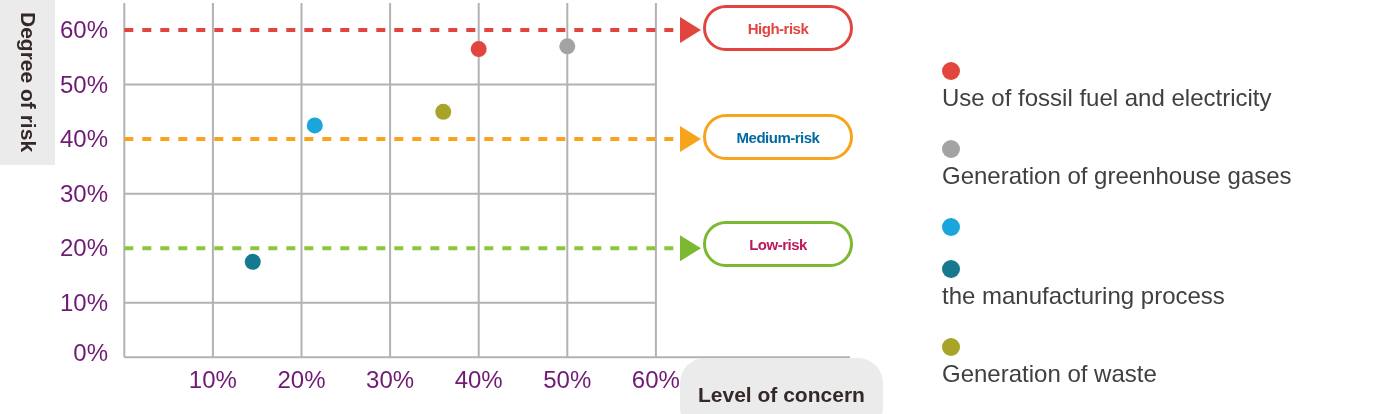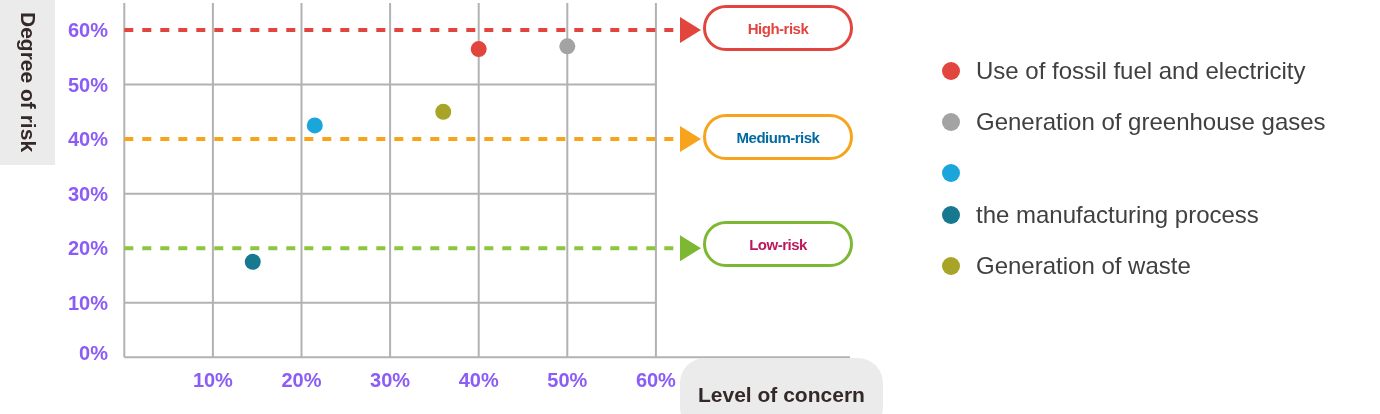--- a/index.html
+++ b/index.html
@@ -12,30 +12,30 @@
     position:absolute;left:0;top:0;width:55px;height:165px;
     background:#ebebeb;display:flex;align-items:center;justify-content:center;
     writing-mode:vertical-rl;text-orientation:mixed;
     font-size:21px;font-weight:700;color:#352828;letter-spacing:0px;
   }
   .axis-title-x{
     position:absolute;left:680px;top:358px;height:50px;border-radius:25px;
     background:#ebebeb;display:flex;align-items:center;justify-content:center;
     padding:12px 18px;font-size:21px;font-weight:700;color:#352828;white-space:nowrap;
   }
-  .tick{position:absolute;font-size:20px;font-weight:700;color:#8b5cf6;}
+  .tick{position:absolute;font-size:24px;font-weight:400;color:#701a75;}
   .x-tick{width:70px;text-align:center;top:368px;line-height:24px;}
   .y-tick{width:60px;text-align:right;line-height:24px;}
   .pill{
     position:absolute;left:703px;width:144px;height:40px;background:#ffffff;
     border-radius:24px;border:3px solid;display:flex;align-items:center;justify-content:center;
     font-size:15px;font-weight:700;letter-spacing:-0.5px;white-space:nowrap;
   }
   #legend{position:absolute;left:942px;top:53px;width:430px;}
-  .legend-row{display:flex;margin-bottom:15px;}
+  .legend-row{display:flex;margin-bottom:15px;flex-direction:column;}
   .legend-dot{width:18px;height:18px;border-radius:50%;flex:0 0 18px;margin:9px 16px 0 0;}
   .legend-label{font-size:24px;line-height:36px;color:#404040;font-weight:400;}
 </style>
 </head>
 <body>
 
 <div id="stage">
 
   <svg id="plot" width="900" height="414">
       <line x1="124.3" y1="3" x2="124.3" y2="357.3" stroke="#b2b2b2" stroke-width="2"></line>

